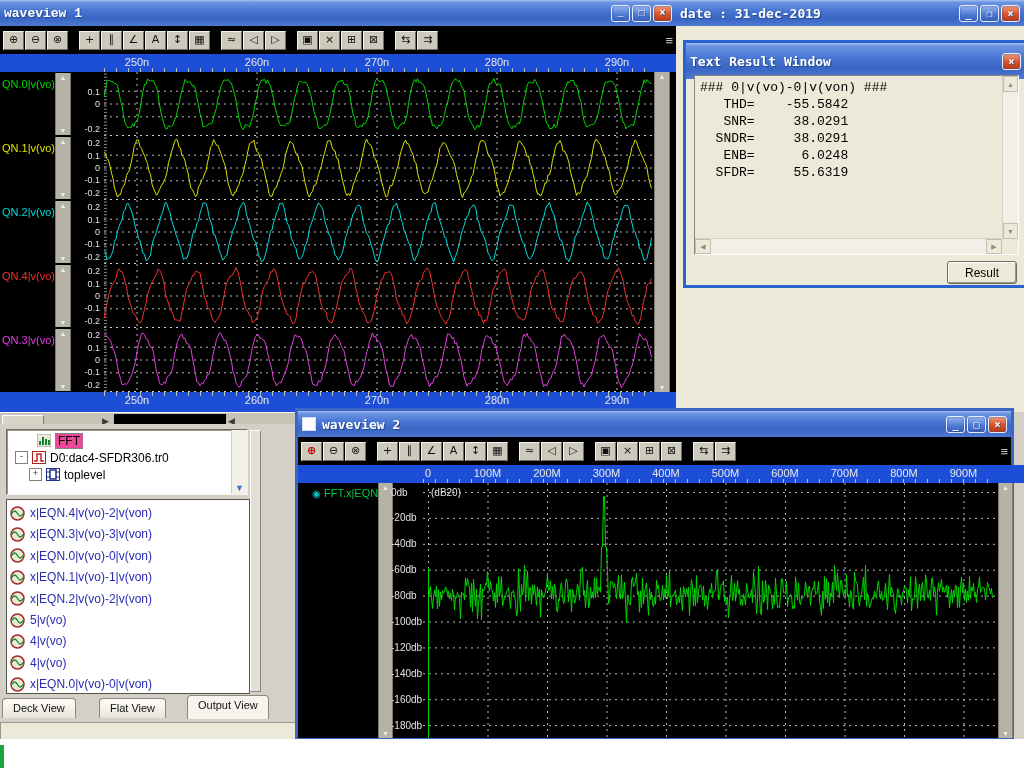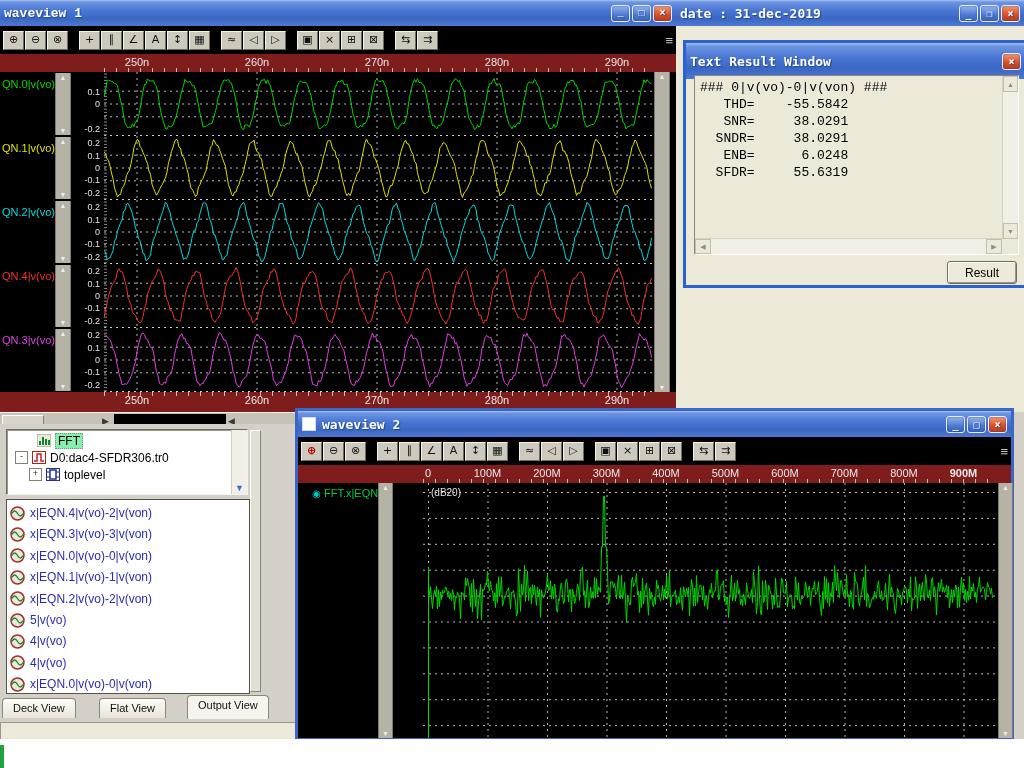--- a/index.html
+++ b/index.html
@@ -13,21 +13,21 @@
     color:#fff;font-size:10px;font-weight:bold;background:linear-gradient(180deg,#94b5f0,#4d79d2 60%,#3a63bb);
     border:1px solid #e8eefc;box-shadow:inset 0 0 2px #2a4d9c;cursor:pointer;}
   .tbtn.close{background:linear-gradient(180deg,#f09a79,#d95328 55%,#bc3a12);}
   .toolbar{background:#000;display:flex;align-items:center;gap:2px;padding:2px 3px;}
   .tgroup{display:flex;gap:1px;margin-right:9px;}
   .tool{width:19px;height:17px;background:#cdc9bd;border:1px solid;border-color:#f4f2ea #6f6c62 #6f6c62 #f4f2ea;
     font-size:11px;line-height:15px;text-align:center;color:#111;cursor:pointer;font-family:"DejaVu Sans",sans-serif;}
   .menu-ic{color:#c9c5b9;font-size:13px;margin-left:auto;cursor:pointer;}
   
   .blackarea{background:#000;}
-  .axis-strip{background:#7f1d1d;position:absolute;}
+  .axis-strip{background:#1d4ed8;position:absolute;padding-left:24px;}
   .tick-label{position:absolute;color:#e8e8e8;font-size:11px;transform:translateX(-50%);top:2px;white-space:nowrap;}
   .tick-comb{position:absolute;left:0;right:0;bottom:0;height:4px;
     background:repeating-linear-gradient(90deg,#bdbdbd 0 1px,transparent 1px 12px);}
   .sig-label{position:absolute;font-size:11px;white-space:nowrap;}
   .ylab{position:absolute;color:#e2e2e2;font-size:9px;right:2px;transform:translateY(-50%);}
   .vscroll{background:#b6b2a6;border-left:1px solid #807c72;border-right:1px solid #807c72;
     display:flex;flex-direction:column;justify-content:space-between;align-items:center;}
   .vscroll span{color:#efede6;font-size:7px;line-height:9px;cursor:pointer;}
   
   .sunken{background:#fff;border:1px solid;border-color:#6f6c62 #f4f2ea #f4f2ea #6f6c62;box-shadow:inset 1px 1px 0 #9a968c;}
@@ -391,21 +391,21 @@
         <div class="treerow" style="left: 30px; top: 3px; height: 15px;">
           <span style="margin-right:4px;display:inline-flex;">
             <svg width="14" height="13" xmlns="http://www.w3.org/2000/svg">
               <rect x="0" y="0" width="14" height="13" fill="#ece9d8" stroke="#9a968c"></rect>
               <rect x="2" y="7" width="2" height="4" fill="#0a8a2a"></rect>
               <rect x="5" y="3" width="2" height="8" fill="#0a8a2a"></rect>
               <rect x="8" y="5" width="2" height="6" fill="#0a8a2a"></rect>
               <rect x="11" y="6" width="2" height="5" fill="#0a8a2a"></rect>
             </svg>
           </span>
-          <span style="background:#86efac;border:1px dotted #8a877d;padding:0 2px;">FFT</span>
+          <span style="background:#ec4899;border:1px dotted #8a877d;padding:0 2px;">FFT</span>
         </div>
         <div class="treerow" style="left: 8px; top: 20px; height: 15px;">
           <span class="expander">-</span>
           <span style="margin-right:4px;display:inline-flex;">
             <svg width="14" height="13" xmlns="http://www.w3.org/2000/svg">
               <rect x="0.5" y="0.5" width="13" height="12" fill="#fff" stroke="#b02020"></rect>
               <polyline points="2,10 5,10 5,3 9,3 9,10 12,10" fill="none" stroke="#c02020" stroke-width="1.5"></polyline>
             </svg>
           </span>
           <span style="">D0:dac4-SFDR306.tr0</span>
@@ -575,30 +575,42 @@
     <div class="tick-comb" style="left:125px;width:575px;"></div>
   <span class="tick-label" style="left: 130px;">0</span>
       <span class="tick-label" style="left: 189.5px;">100M</span>
       <span class="tick-label" style="left: 249px;">200M</span>
       <span class="tick-label" style="left: 308.5px;">300M</span>
       <span class="tick-label" style="left: 368px;">400M</span>
       <span class="tick-label" style="left: 427.5px;">500M</span>
       <span class="tick-label" style="left: 487px;">600M</span>
       <span class="tick-label" style="left: 546.5px;">700M</span>
       <span class="tick-label" style="left: 606px;">800M</span>
-      <span class="tick-label" style="left: 665.5px; font-weight: bold;">900M</span>
+      <span class="tick-label" style="left: 665.5px;">900M</span>
     </div>
 
   <div class="abs blackarea" style="left:0;top:72px;width:713px;height:255px;">
     <span class="sig-label" style="left:14px;top:5px;color:#00c8c8;font-size:10px;">◉</span>
     <span class="sig-label" style="left:26px;top:4px;color:#00cc44;">FFT.x|EQN</span>
     <div class="abs vscroll" style="left:80px;top:0;width:13px;height:255px;">
       <span>▲</span>
       <span>▼</span>
     </div>
+    <div class="abs" id="w2-ylabels" style="left:93px;top:0;width:31px;height:255px;">
+        <span style="position: absolute; left: 0px; top: 3.5px; color: rgb(226, 226, 226); font-size: 10px;">0db</span>
+        <span style="position: absolute; left: 0px; top: 29.4px; color: rgb(226, 226, 226); font-size: 10px;">-20db</span>
+        <span style="position: absolute; left: 0px; top: 55.3px; color: rgb(226, 226, 226); font-size: 10px;">-40db</span>
+        <span style="position: absolute; left: 0px; top: 81.2px; color: rgb(226, 226, 226); font-size: 10px;">-60db</span>
+        <span style="position: absolute; left: 0px; top: 107.1px; color: rgb(226, 226, 226); font-size: 10px;">-80db</span>
+        <span style="position: absolute; left: 0px; top: 133px; color: rgb(226, 226, 226); font-size: 10px;">-100db</span>
+        <span style="position: absolute; left: 0px; top: 158.9px; color: rgb(226, 226, 226); font-size: 10px;">-120db</span>
+        <span style="position: absolute; left: 0px; top: 184.8px; color: rgb(226, 226, 226); font-size: 10px;">-140db</span>
+        <span style="position: absolute; left: 0px; top: 210.7px; color: rgb(226, 226, 226); font-size: 10px;">-160db</span>
+        <span style="position: absolute; left: 0px; top: 236.6px; color: rgb(226, 226, 226); font-size: 10px;">-180db</span>
+      </div>
     <svg id="fft-svg" class="abs" style="left:125px;top:0;" width="575" height="255" xmlns="http://www.w3.org/2000/svg">
         <line x1="5.5" y1="0" x2="5.5" y2="255" stroke="#b9b9b9" stroke-dasharray="2 4" stroke-width="1"></line>
         <line x1="65" y1="0" x2="65" y2="255" stroke="#b9b9b9" stroke-dasharray="2 4" stroke-width="1"></line>
         <line x1="124.5" y1="0" x2="124.5" y2="255" stroke="#b9b9b9" stroke-dasharray="2 4" stroke-width="1"></line>
         <line x1="184" y1="0" x2="184" y2="255" stroke="#b9b9b9" stroke-dasharray="2 4" stroke-width="1"></line>
         <line x1="243.5" y1="0" x2="243.5" y2="255" stroke="#b9b9b9" stroke-dasharray="2 4" stroke-width="1"></line>
         <line x1="303" y1="0" x2="303" y2="255" stroke="#b9b9b9" stroke-dasharray="2 4" stroke-width="1"></line>
         <line x1="362.5" y1="0" x2="362.5" y2="255" stroke="#b9b9b9" stroke-dasharray="2 4" stroke-width="1"></line>
         <line x1="422" y1="0" x2="422" y2="255" stroke="#b9b9b9" stroke-dasharray="2 4" stroke-width="1"></line>
         <line x1="481.5" y1="0" x2="481.5" y2="255" stroke="#b9b9b9" stroke-dasharray="2 4" stroke-width="1"></line>

